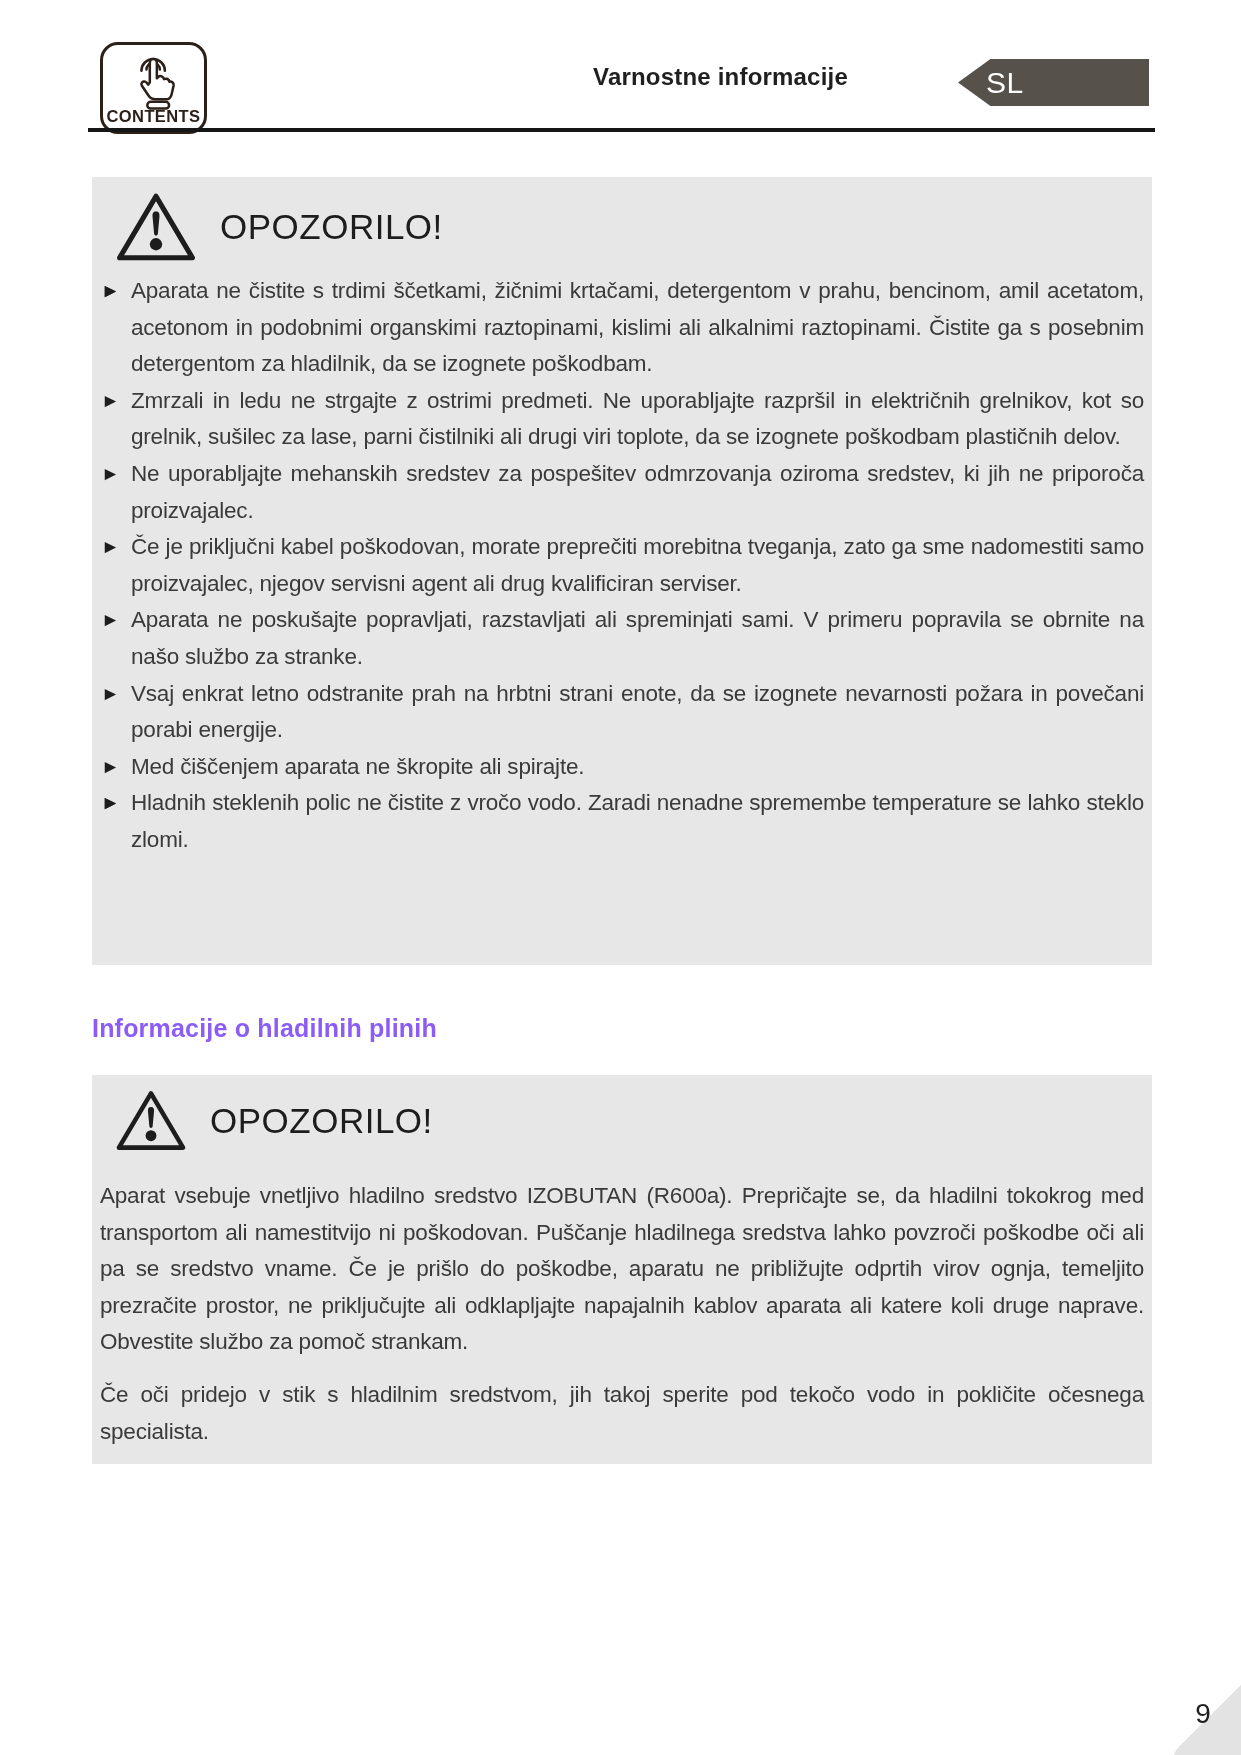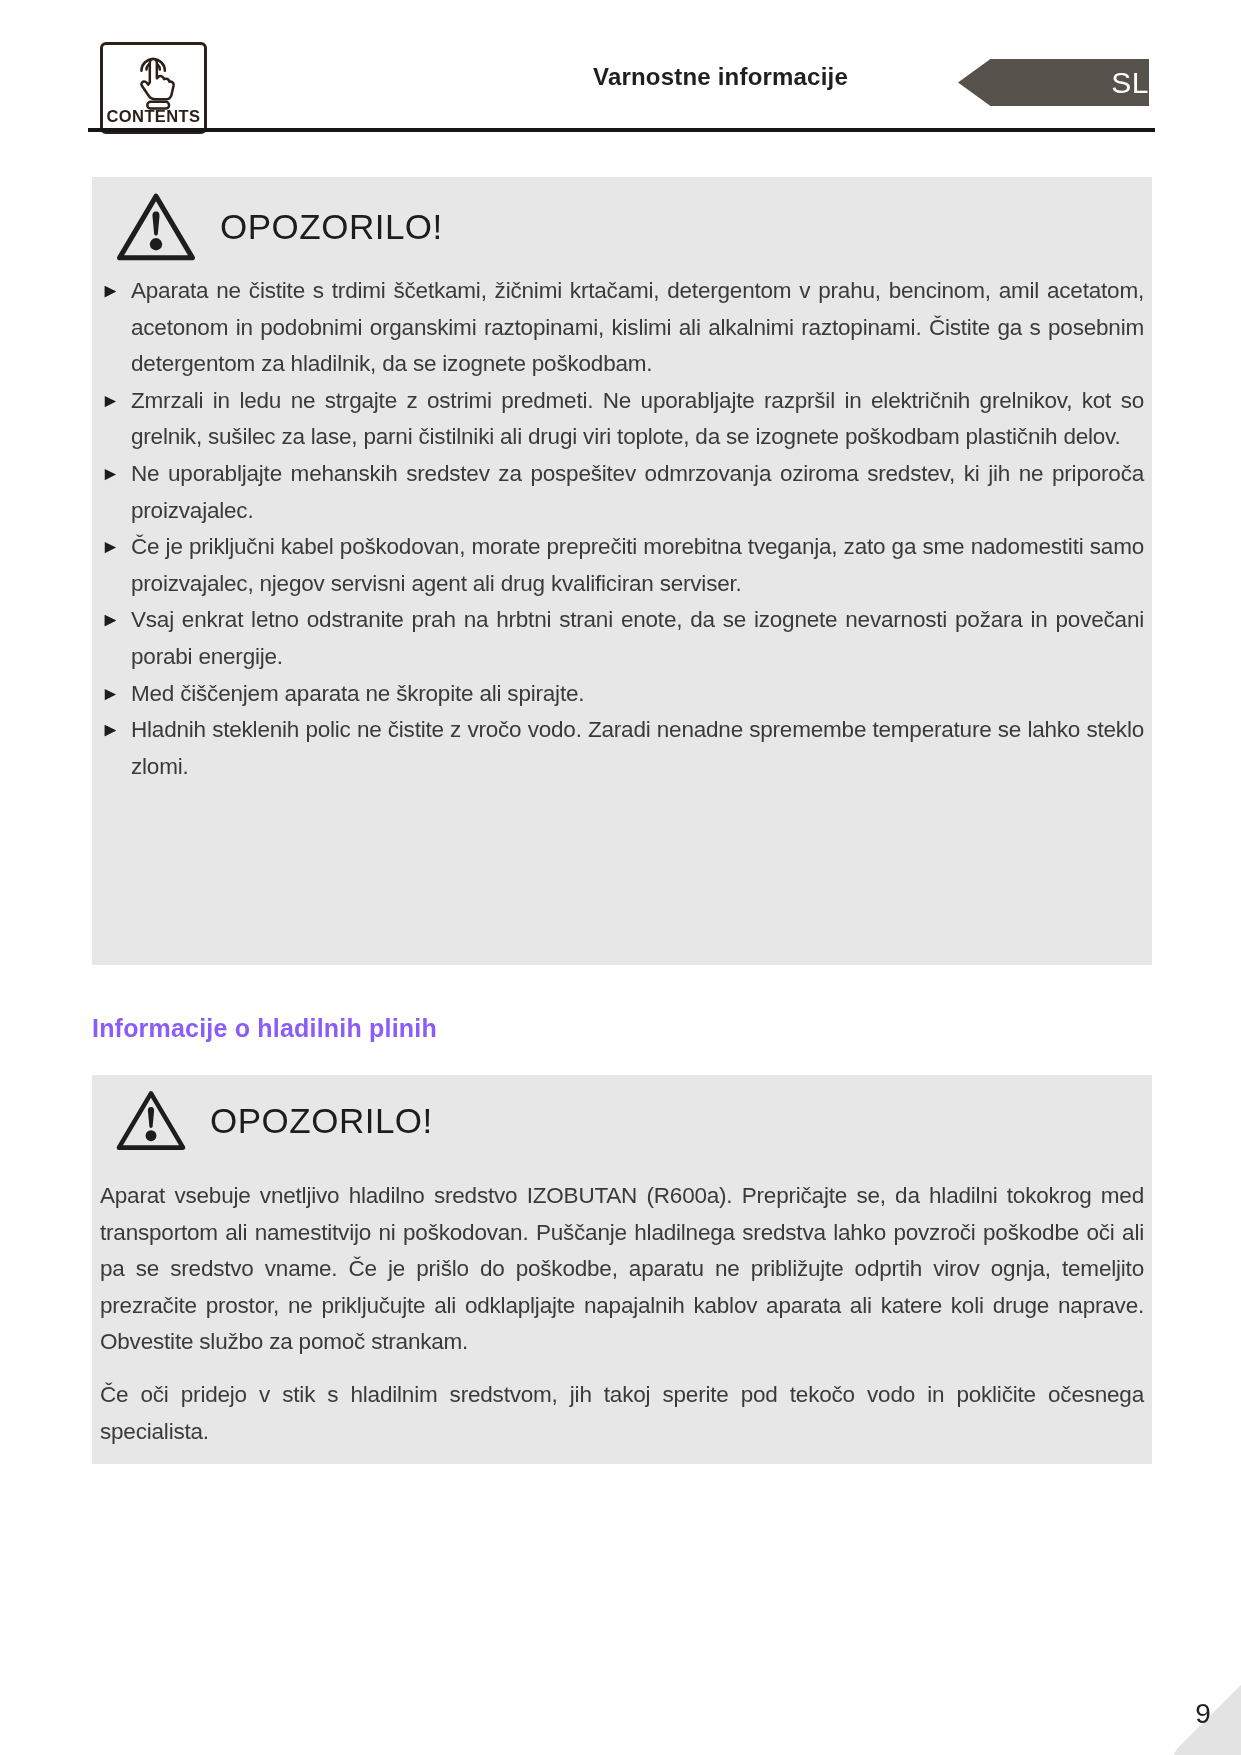--- a/index.html
+++ b/index.html
@@ -6,38 +6,38 @@
   html,body { background:#9a9a9a; }
   body { font-family:"Liberation Sans","DejaVu Sans",sans-serif; }
   .page {
     position:relative; width:1241px; height:1755px; background:#ffffff;
     overflow:hidden; margin:0 auto; color:#3a3a3a;
   }
 
   
   .contents-btn {
     position:absolute; left:100px; top:42px; width:107px; height:92px;
-    border:3px solid #2b211a; border-radius:6px; background:#fff;
+    border:3px solid #2b211a; border-radius:18px; background:#fff;
     display:flex; flex-direction:column; align-items:center; justify-content:flex-end;
     cursor:pointer;
   }
   .contents-btn svg { position:absolute; top:4px; left:50%; transform:translateX(-50%); }
   .contents-label {
     font-size:16.5px; font-weight:700; letter-spacing:.4px; color:#2b211a;
     line-height:1; padding-bottom:7px;
   }
   .page-title {
     position:absolute; left:593px; top:63px; font-size:24px; font-weight:700;
     letter-spacing:.2px; color:#1f1f1f; white-space:nowrap;
   }
   .lang-badge {
     position:absolute; left:958px; top:59px; width:191px; height:47px;
     background:#56514a;
     clip-path:polygon(0% 50%, 17% 0%, 100% 0%, 100% 100%, 17% 100%);
-    display:flex; align-items:center; justify-content:flex-end;
+    display:flex; align-items:center; justify-content:flex-start;
   }
   .lang-badge span {
     color:#ffffff; font-size:30px; font-weight:400; letter-spacing:.5px; padding-left:28px;
   }
   .header-rule {
     position:absolute; left:88px; top:128px; width:1067px; height:4px; background:#161616;
   }
 
   
   .content { position:absolute; left:0; top:0; width:100%; padding:177px 89px 16px 92px; }
@@ -115,21 +115,21 @@
           <circle cx="45" cy="58.5" r="6.6" fill="#1d1d1d"></circle>
         </svg>
         <span class="warning-title">OPOZORILO!</span>
       </div>
       <ul class="bullets">
         <li><span class="arrow">►</span></li>
         <li><span class="arrow">►</span><span>Aparata ne čistite s trdimi ščetkami, žičnimi krtačami, detergentom v prahu, bencinom, amil acetatom, acetonom in podobnimi organskimi raztopinami, kislimi ali alkalnimi raztopinami. Čistite ga s posebnim detergentom za hladilnik, da se izognete poškodbam.</span></li>
         <li><span class="arrow">►</span><span>Zmrzali in ledu ne strgajte z ostrimi predmeti. Ne uporabljajte razpršil in električnih grelnikov, kot so grelnik, sušilec za lase, parni čistilniki ali drugi viri toplote, da se izognete poškodbam plastičnih delov.</span></li>
         <li><span class="arrow">►</span><span>Ne uporabljajte mehanskih sredstev za pospešitev odmrzovanja oziroma sredstev, ki jih ne priporoča proizvajalec.</span></li>
         <li><span class="arrow">►</span><span>Če je priključni kabel poškodovan, morate preprečiti morebitna tveganja, zato ga sme nadomestiti samo proizvajalec, njegov servisni agent ali drug kvalificiran serviser.</span></li>
-        <li><span class="arrow">►</span></li>
+        <li><span class="arrow">►</span><span>Aparata ne poskušajte popravljati, razstavljati ali spreminjati sami. V primeru popravila se obrnite na našo službo za stranke.</span></li>
         <li><span class="arrow">►</span><span>Vsaj enkrat letno odstranite prah na hrbtni strani enote, da se izognete nevarnosti požara in povečani porabi energije.</span></li>
         <li><span class="arrow">►</span><span>Med čiščenjem aparata ne škropite ali spirajte.</span></li>
         <li><span class="arrow">►</span></li>
         <li><span class="arrow">►</span><span>Hladnih steklenih polic ne čistite z vročo vodo. Zaradi nenadne spremembe temperature se lahko steklo zlomi.</span></li>
       </ul>
     </div>
 
     <h2 class="section-heading">Informacije o hladilnih plinih</h2>
 
     <div class="warning-box second">

